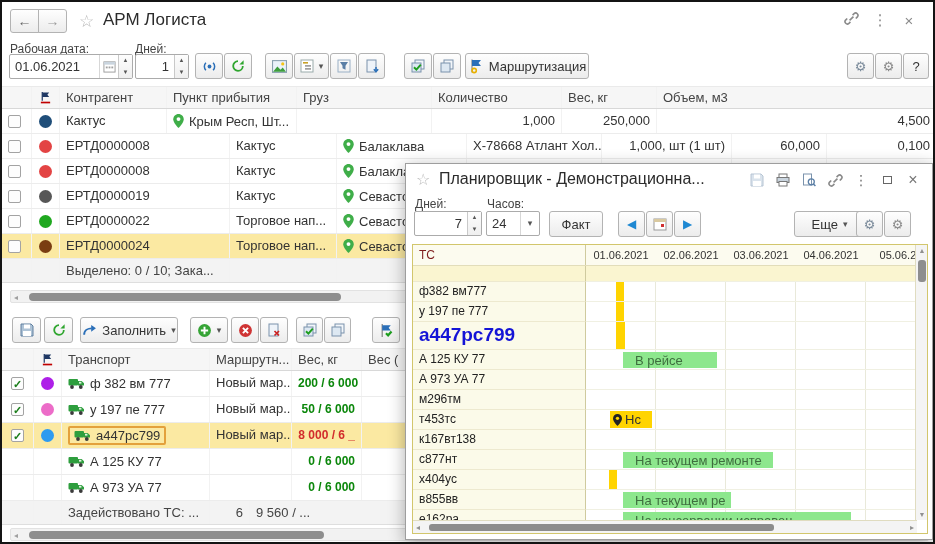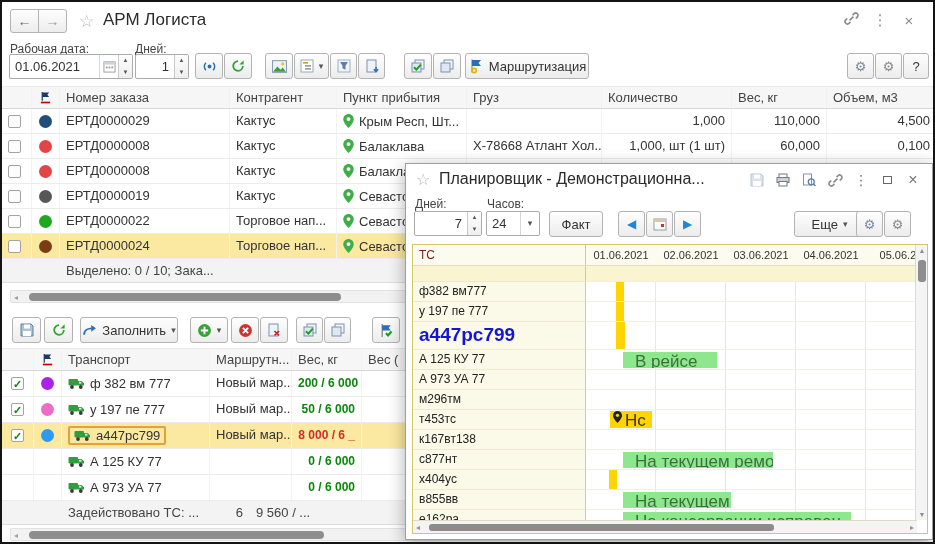--- a/index.html
+++ b/index.html
@@ -88,21 +88,21 @@
 .gdate{width:70px;flex:none;text-align:center;font-size:11px;line-height:20px;color:#333;overflow:hidden}
 #gantt-rows{position:absolute;left:0;top:21px;width:504px;bottom:7px;overflow:hidden}
 .grow{display:flex;height:20px}
 .grow .glabel{border-bottom:1px solid #ede9cf}
 .gtl{flex:1;position:relative;border-bottom:1px solid #f0f0e2;overflow:hidden;
   background-image:repeating-linear-gradient(to right,transparent 0,transparent 69px,#e9e9da 69px,#e9e9da 70px)}
 .grow.big{height:28px}
 .grow.big .glabel{font-size:19px;font-weight:bold;color:#1414d6;line-height:25px}
 .grow.spacer{height:16px}
 .grow.spacer .glabel,.grow.spacer .gtl{background:#faf5d0}
-.bar{position:absolute;font-size:17px;color:#3e6e3e;white-space:nowrap;overflow:hidden;display:flex;align-items:flex-start}
+.bar{position:absolute;font-size:13px;color:#3e6e3e;white-space:nowrap;overflow:hidden;display:flex;align-items:center}
 .bar.green{top:2px;height:16px;background:#8de78d;padding-left:12px}
 .bar.yellow{top:0;bottom:0;background:#ffd400}
 .bar.ylab{top:1px;bottom:1px;color:#333;padding-left:3px;gap:3px}
 .vscroll{position:absolute;right:0;top:0;bottom:13px;width:12px;background:#f4f4f4;border-left:1px solid #e0dcc0}
 .vthumb{position:absolute;left:2px;top:15px;width:8px;height:22px;background:#8e8e8e;border-radius:3px;cursor:pointer}
 .varr{position:absolute;left:0;width:12px;text-align:center;font-size:7px;color:#909090}
 .ghscroll{position:absolute;left:0;bottom:0;width:504px;height:13px;background:#f4f4f4;border-top:1px solid #e0dcc0}
 .ghthumb{position:absolute;left:16px;top:3px;width:345px;height:7px;background:#8c8c8c;border-radius:3px;cursor:pointer}
 .gharr{position:absolute;top:2px;font-size:8px;color:#909090}
 </style>
@@ -255,50 +255,48 @@
   <div class="grid orders" style="top:84px">
     <div class="ghead">
       <span class="c cb"></span>
       <span class="c mk">
           <svg width="13" height="13" viewBox="0 0 14 14">
             <path d="M3.5 1v9.5" stroke="#1f3864" stroke-width="1.3"></path>
             <path d="M3.5 1.5h7.5L9 4l2 2.5H3.5z" fill="#1f3864"></path>
             <rect x="2" y="11.5" width="10" height="1.8" fill="#c00000"></rect>
           </svg>
         </span>
-      <span class="c number">Номер заказа</span>
       <span class="c contr">Контрагент</span>
       <span class="c dest">Пункт прибытия</span>
       <span class="c cargo">Груз</span>
       <span class="c qty">Количество</span>
       <span class="c wt">Вес, кг</span>
       <span class="c vol">Объем, м3</span>
     </div>
     <div id="orders-body">
         <div class="trow">
           <span class="c cb flexc">
             <span class="cbx"></span>
           </span>
           <span class="c mk">
             <span class="dot" style="background: rgb(31, 78, 121);"></span>
           </span>
-          <span class="c number">ЕРТД0000029</span>
           <span class="c contr">Кактус</span>
           <span class="c dest flexc">
             <span class="pinic">
               <svg width="11" height="14" viewBox="0 0 12 16">
                 <path d="M6 0C2.7 0 0 2.7 0 6c0 4.4 6 10 6 10s6-5.6 6-10C12 2.7 9.3 0 6 0z" fill="#3fae49"></path>
                 <circle cx="6" cy="5.8" r="2.2" fill="#fff"></circle>
               </svg>
             </span>
             <span>Крым Респ, Шт...</span>
           </span>
           <span class="c cargo"></span>
           <span class="c qty right">1,000</span>
-          <span class="c wt right">110,000</span>
+          <span class="c wt right">250,000</span>
           <span class="c vol right">4,500</span>
         </div>
         <div class="trow">
           <span class="c cb flexc">
             <span class="cbx"></span>
           </span>
           <span class="c mk">
             <span class="dot" style="background: rgb(227, 68, 68);"></span>
           </span>
           <span class="c number">ЕРТД0000008</span>

